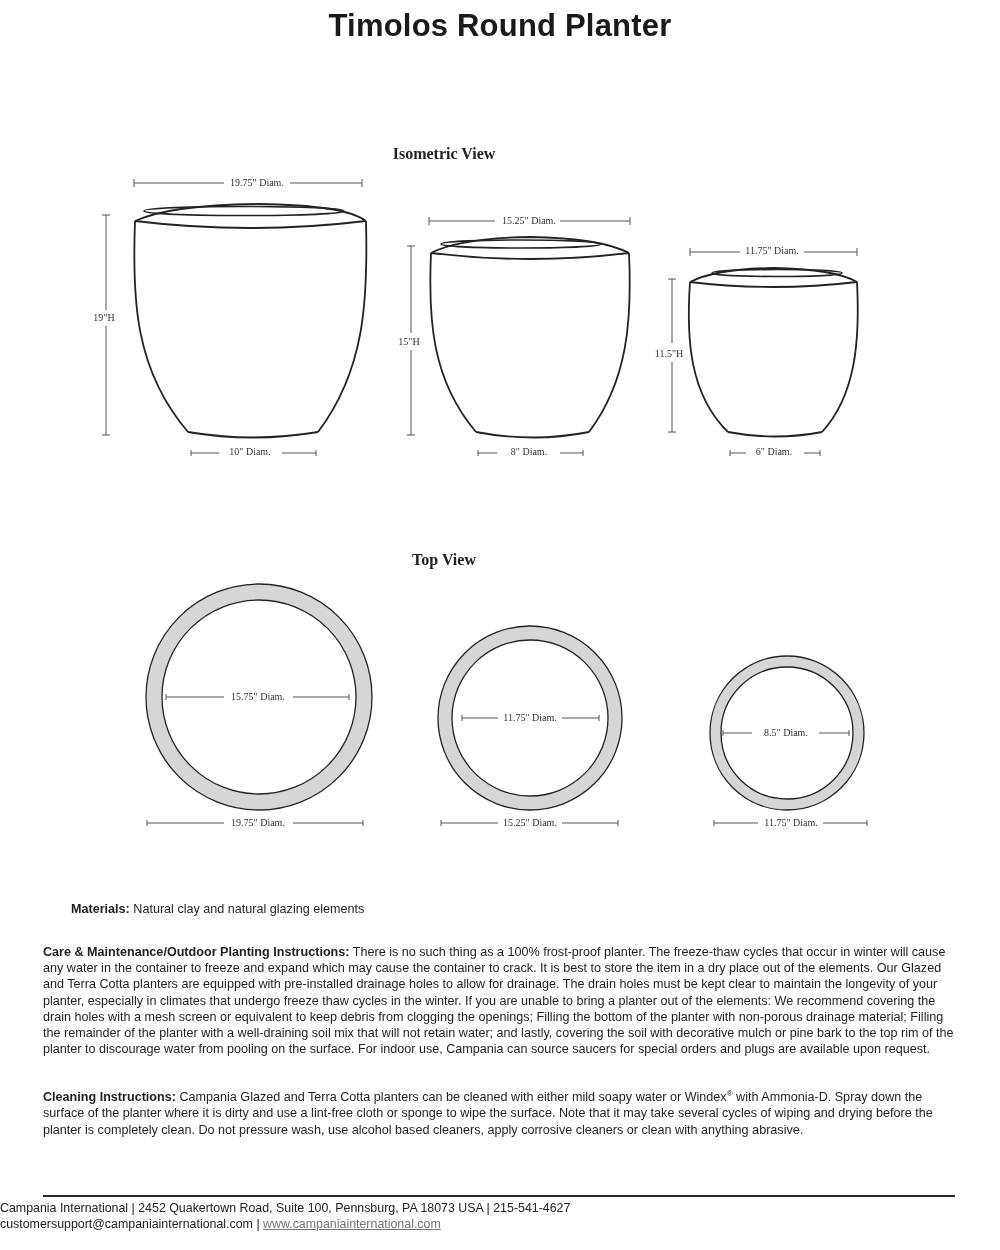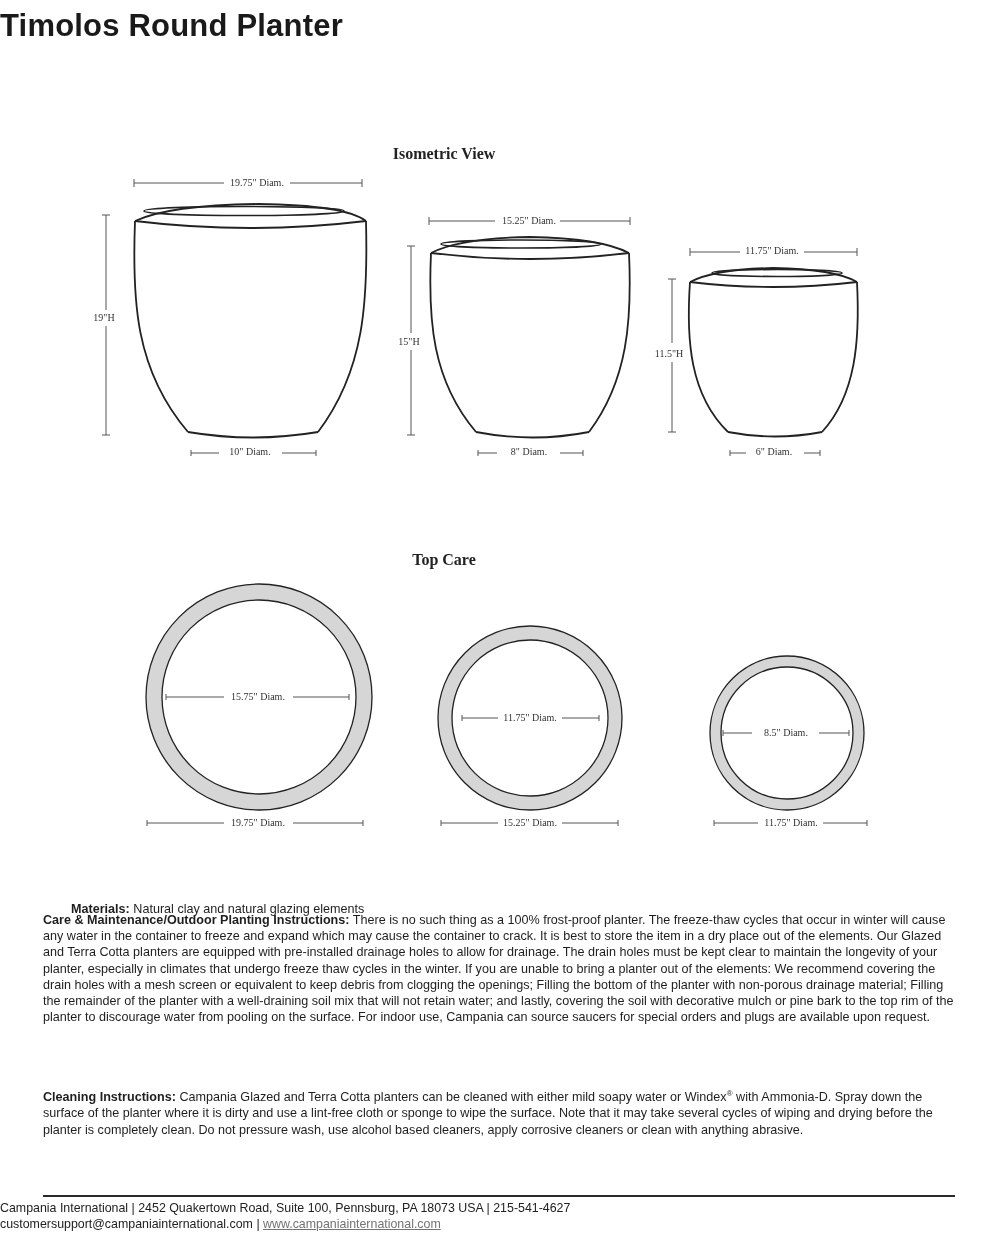--- a/index.html
+++ b/index.html
@@ -1,33 +1,33 @@
 <!DOCTYPE html>
 <html><head>
 <meta charset="utf-8">
 <style>
   html, body { margin: 0; padding: 0; background: #ffffff; }
   body { width: 1000px; height: 1250px; position: relative; overflow: hidden; color: #1a1a1a; }
-  .title { position: absolute; top: 8px; left: 0; width: 1000px; font-family: "Liberation Sans", sans-serif; font-weight: bold; font-size: 31px; color: #1a1a1a; letter-spacing: 0.2px; }
+  .title { position: absolute; top: 8px; left: 0; width: 1000px; text-align: center; font-family: "Liberation Sans", sans-serif; font-weight: bold; font-size: 31px; color: #1a1a1a; letter-spacing: 0.2px; }
   .section-title { position: absolute; left: 0; width: 888px; text-align: center; font-family: "Liberation Serif", serif; font-weight: bold; font-size: 16px; color: #222; }
   svg.drawing { position: absolute; left: 0; top: 0; }
   .dimtext { font-family: "Liberation Serif", serif; font-size: 10px; fill: #333; }
   .text-block { position: absolute; left: 43px; width: 912px; font-family: "Liberation Sans", sans-serif; font-size: 12.6px; line-height: 16.2px; color: #1e1e1e; }
   .text-block b { font-weight: bold; }
   .footer-rule { position: absolute; left: 43px; width: 912px; top: 1195px; height: 2px; background: #2a2a2a; }
   .footer { position: absolute; left: 0; width: 1000px; text-align: left; font-family: "Liberation Sans", sans-serif; font-size: 12.4px; line-height: 16px; color: #222; }
   .footer a { color: #737373; text-decoration: underline; }
 </style>
 </head>
 <body>
 
 <div class="title">Timolos Round Planter</div>
 
 <div class="section-title" style="top:145px;">Isometric View</div>
-<div class="section-title" style="top:551px;">Top Care</div>
+<div class="section-title" style="top:551px;">Top View</div>
 
 <svg class="drawing" width="1000" height="880" viewBox="0 0 1000 880">
 
   <g>
 
     <line x1="134" y1="183" x2="224" y2="183" stroke="#555" stroke-width="1"></line>
     <line x1="290" y1="183" x2="362" y2="183" stroke="#555" stroke-width="1"></line>
     <line x1="134" y1="179" x2="134" y2="187" stroke="#555" stroke-width="1"></line>
     <line x1="362" y1="179" x2="362" y2="187" stroke="#555" stroke-width="1"></line>
     <text class="dimtext" x="257" y="186" text-anchor="middle">19.75" Diam.</text>
@@ -143,21 +143,21 @@
     <line x1="714" y1="820" x2="714" y2="826" stroke="#555" stroke-width="1"></line>
     <line x1="867" y1="820" x2="867" y2="826" stroke="#555" stroke-width="1"></line>
     <text class="dimtext" x="791" y="826" text-anchor="middle">11.75" Diam.</text>
   </g>
 </svg>
 
 <div class="text-block" style="top:901px;margin-left:28px;">
   <b>Materials:</b><span> Natural clay and natural glazing elements</span>
 </div>
 
-<div class="text-block" style="top:912px;">
+<div class="text-block" style="top:944px;">
   <b>Care &amp; Maintenance/Outdoor Planting Instructions:</b><span> There is no such thing as a 100% frost-proof planter. The freeze-thaw cycles that occur in winter will cause any water in the container to freeze and expand which may cause the container to crack. It is best to store the item in a dry place out of the elements. Our Glazed and Terra Cotta planters are equipped with pre-installed drainage holes to allow for drainage. The drain holes must be kept clear to maintain the longevity of your planter, especially in climates that undergo freeze thaw cycles in the winter. If you are unable to bring a planter out of the elements: We recommend covering the drain holes with a mesh screen or equivalent to keep debris from clogging the openings; Filling the bottom of the planter with non-porous drainage material; Filling the remainder of the planter with a well-draining soil mix that will not retain water; and lastly, covering the soil with decorative mulch or pine bark to the top rim of the planter to discourage water from pooling on the surface. For indoor use, Campania can source saucers for special orders and plugs are available upon request.</span>
 </div>
 
 <div class="text-block" style="top:1086px;">
   <b>Cleaning Instructions:</b><span> Campania Glazed and Terra Cotta planters can be cleaned with either mild soapy water or Windex</span><sup style="font-size:8px;">®</sup><span> with Ammonia-D. Spray down the surface of the planter where it is dirty and use a lint-free cloth or sponge to wipe the surface. Note that it may take several cycles of wiping and drying before the planter is completely clean. Do not pressure wash, use alcohol based cleaners, apply corrosive cleaners or clean with anything abrasive.</span>
 </div>
 
 <div class="footer-rule"></div>
 
 <div class="footer" style="top:1200px;">Campania International | 2452 Quakertown Road, Suite 100, Pennsburg, PA 18073 USA | 215-541-4627</div>

